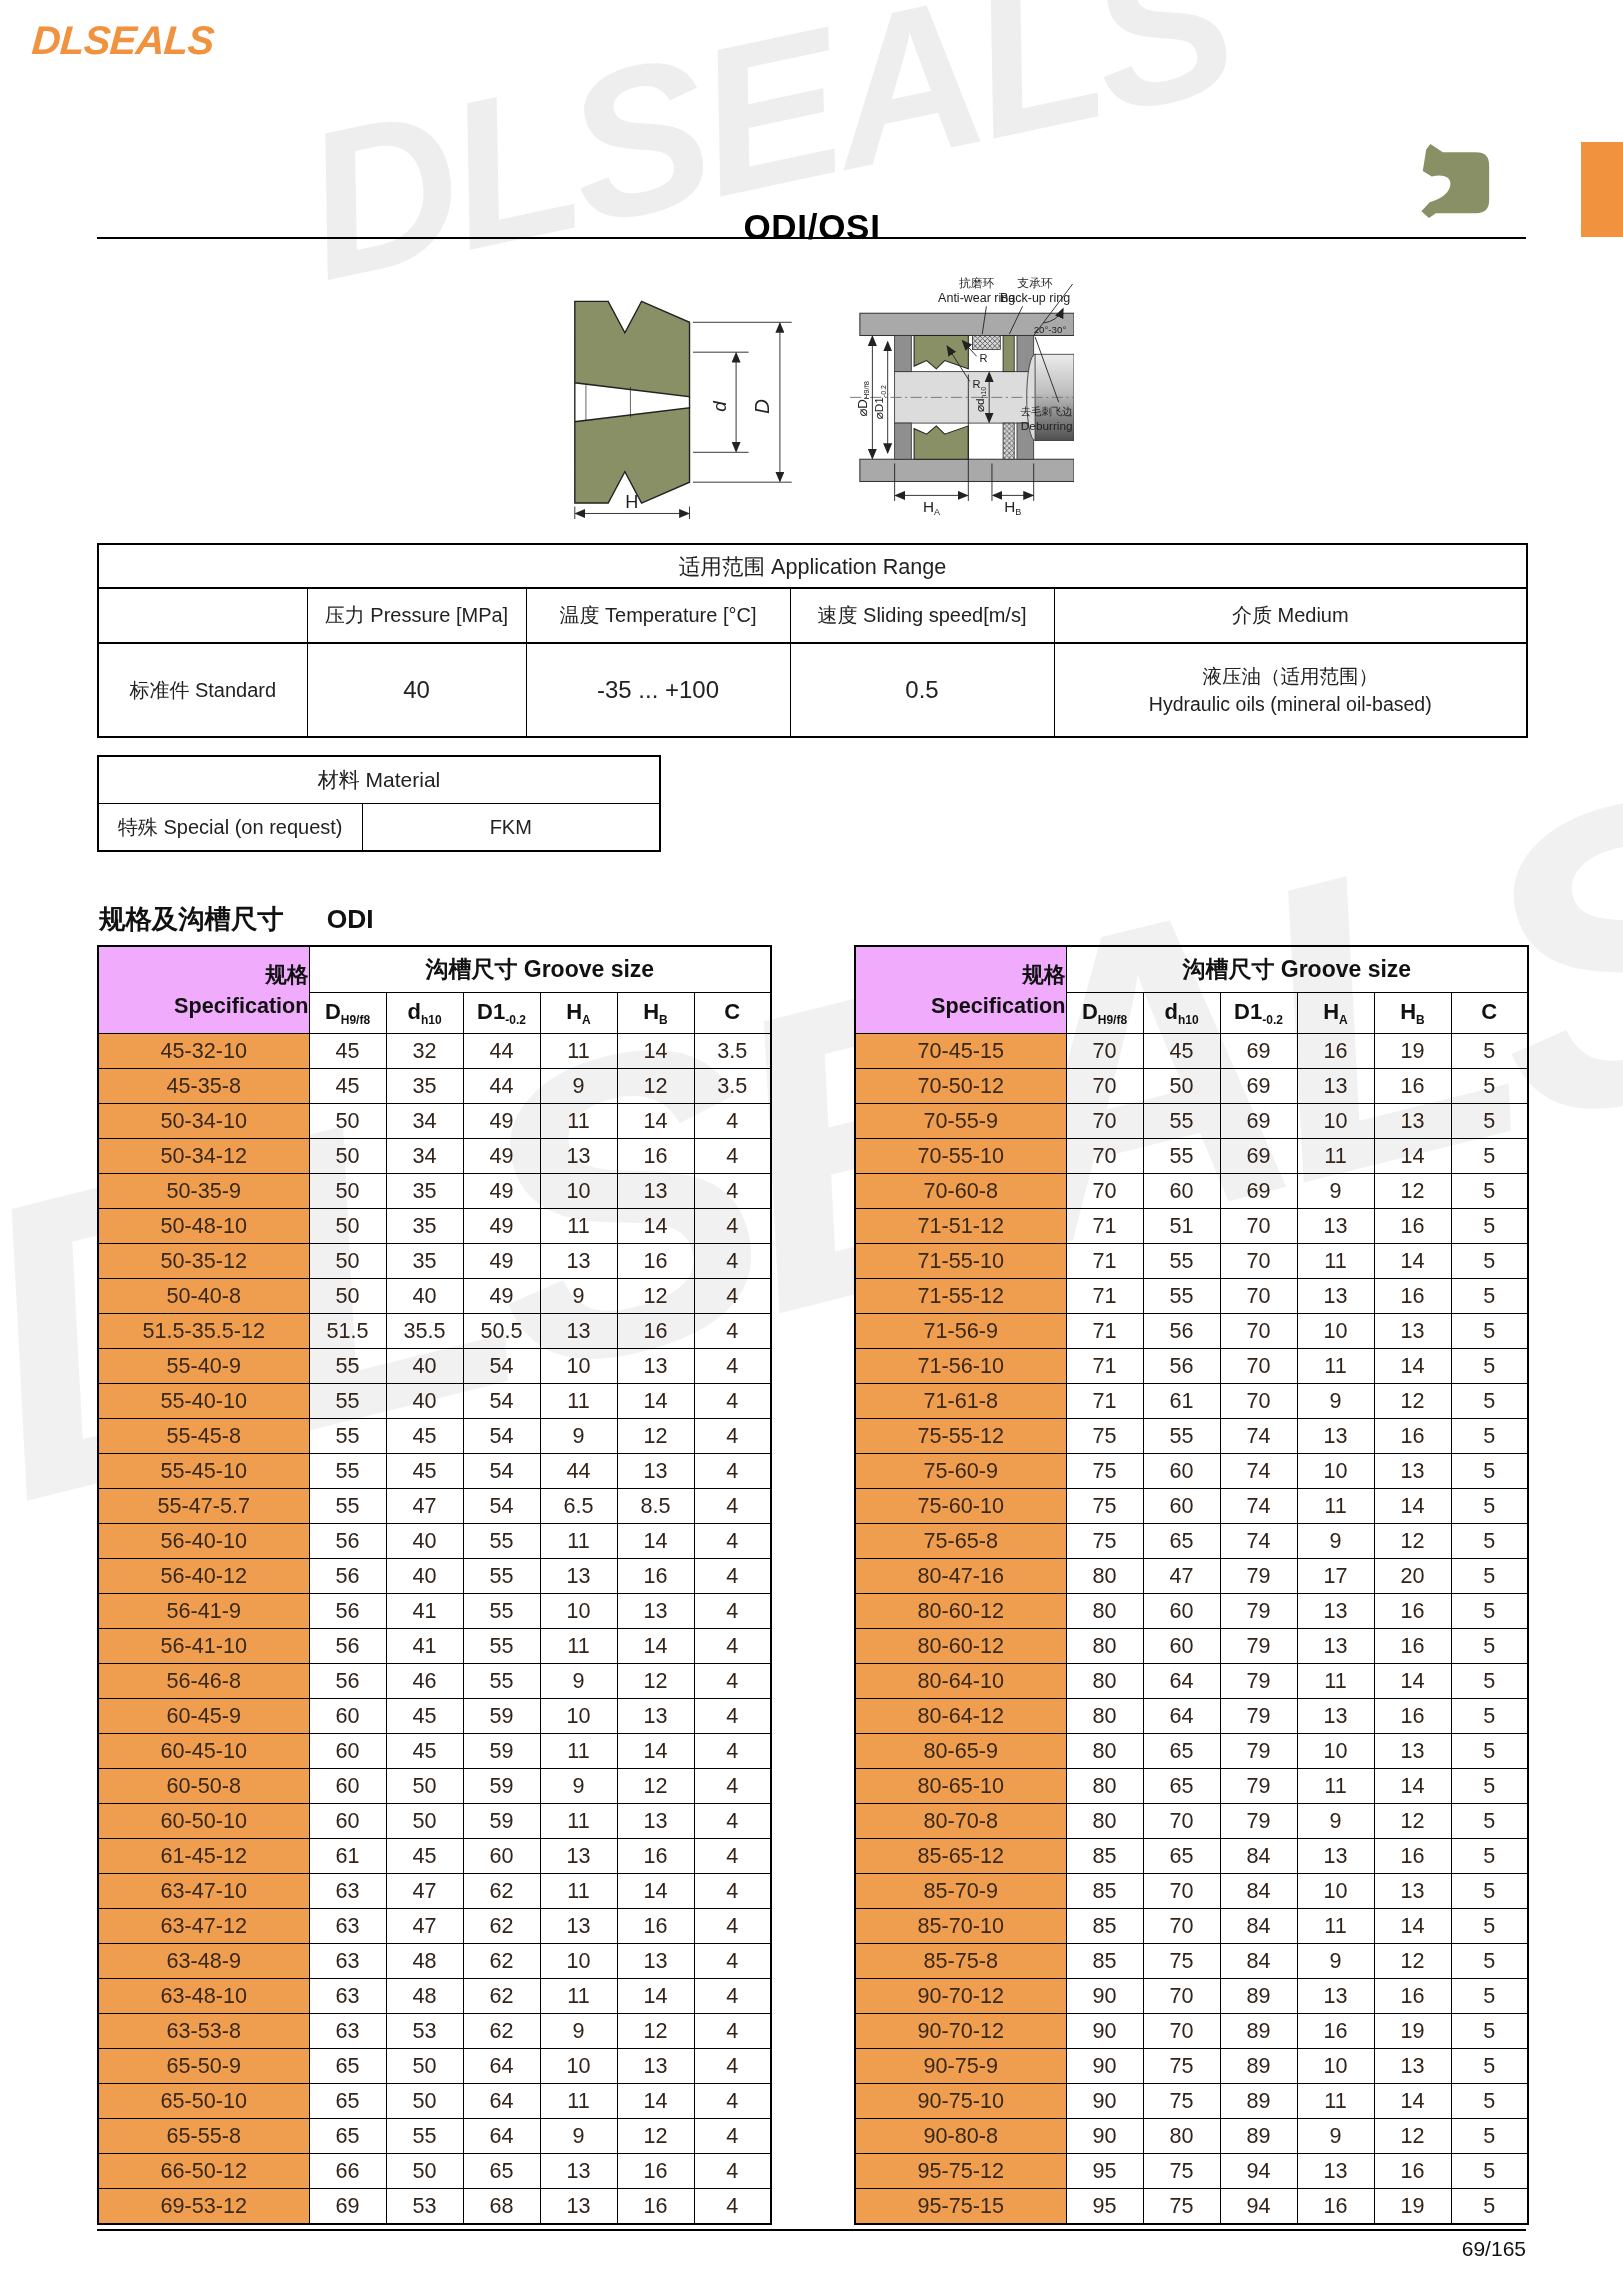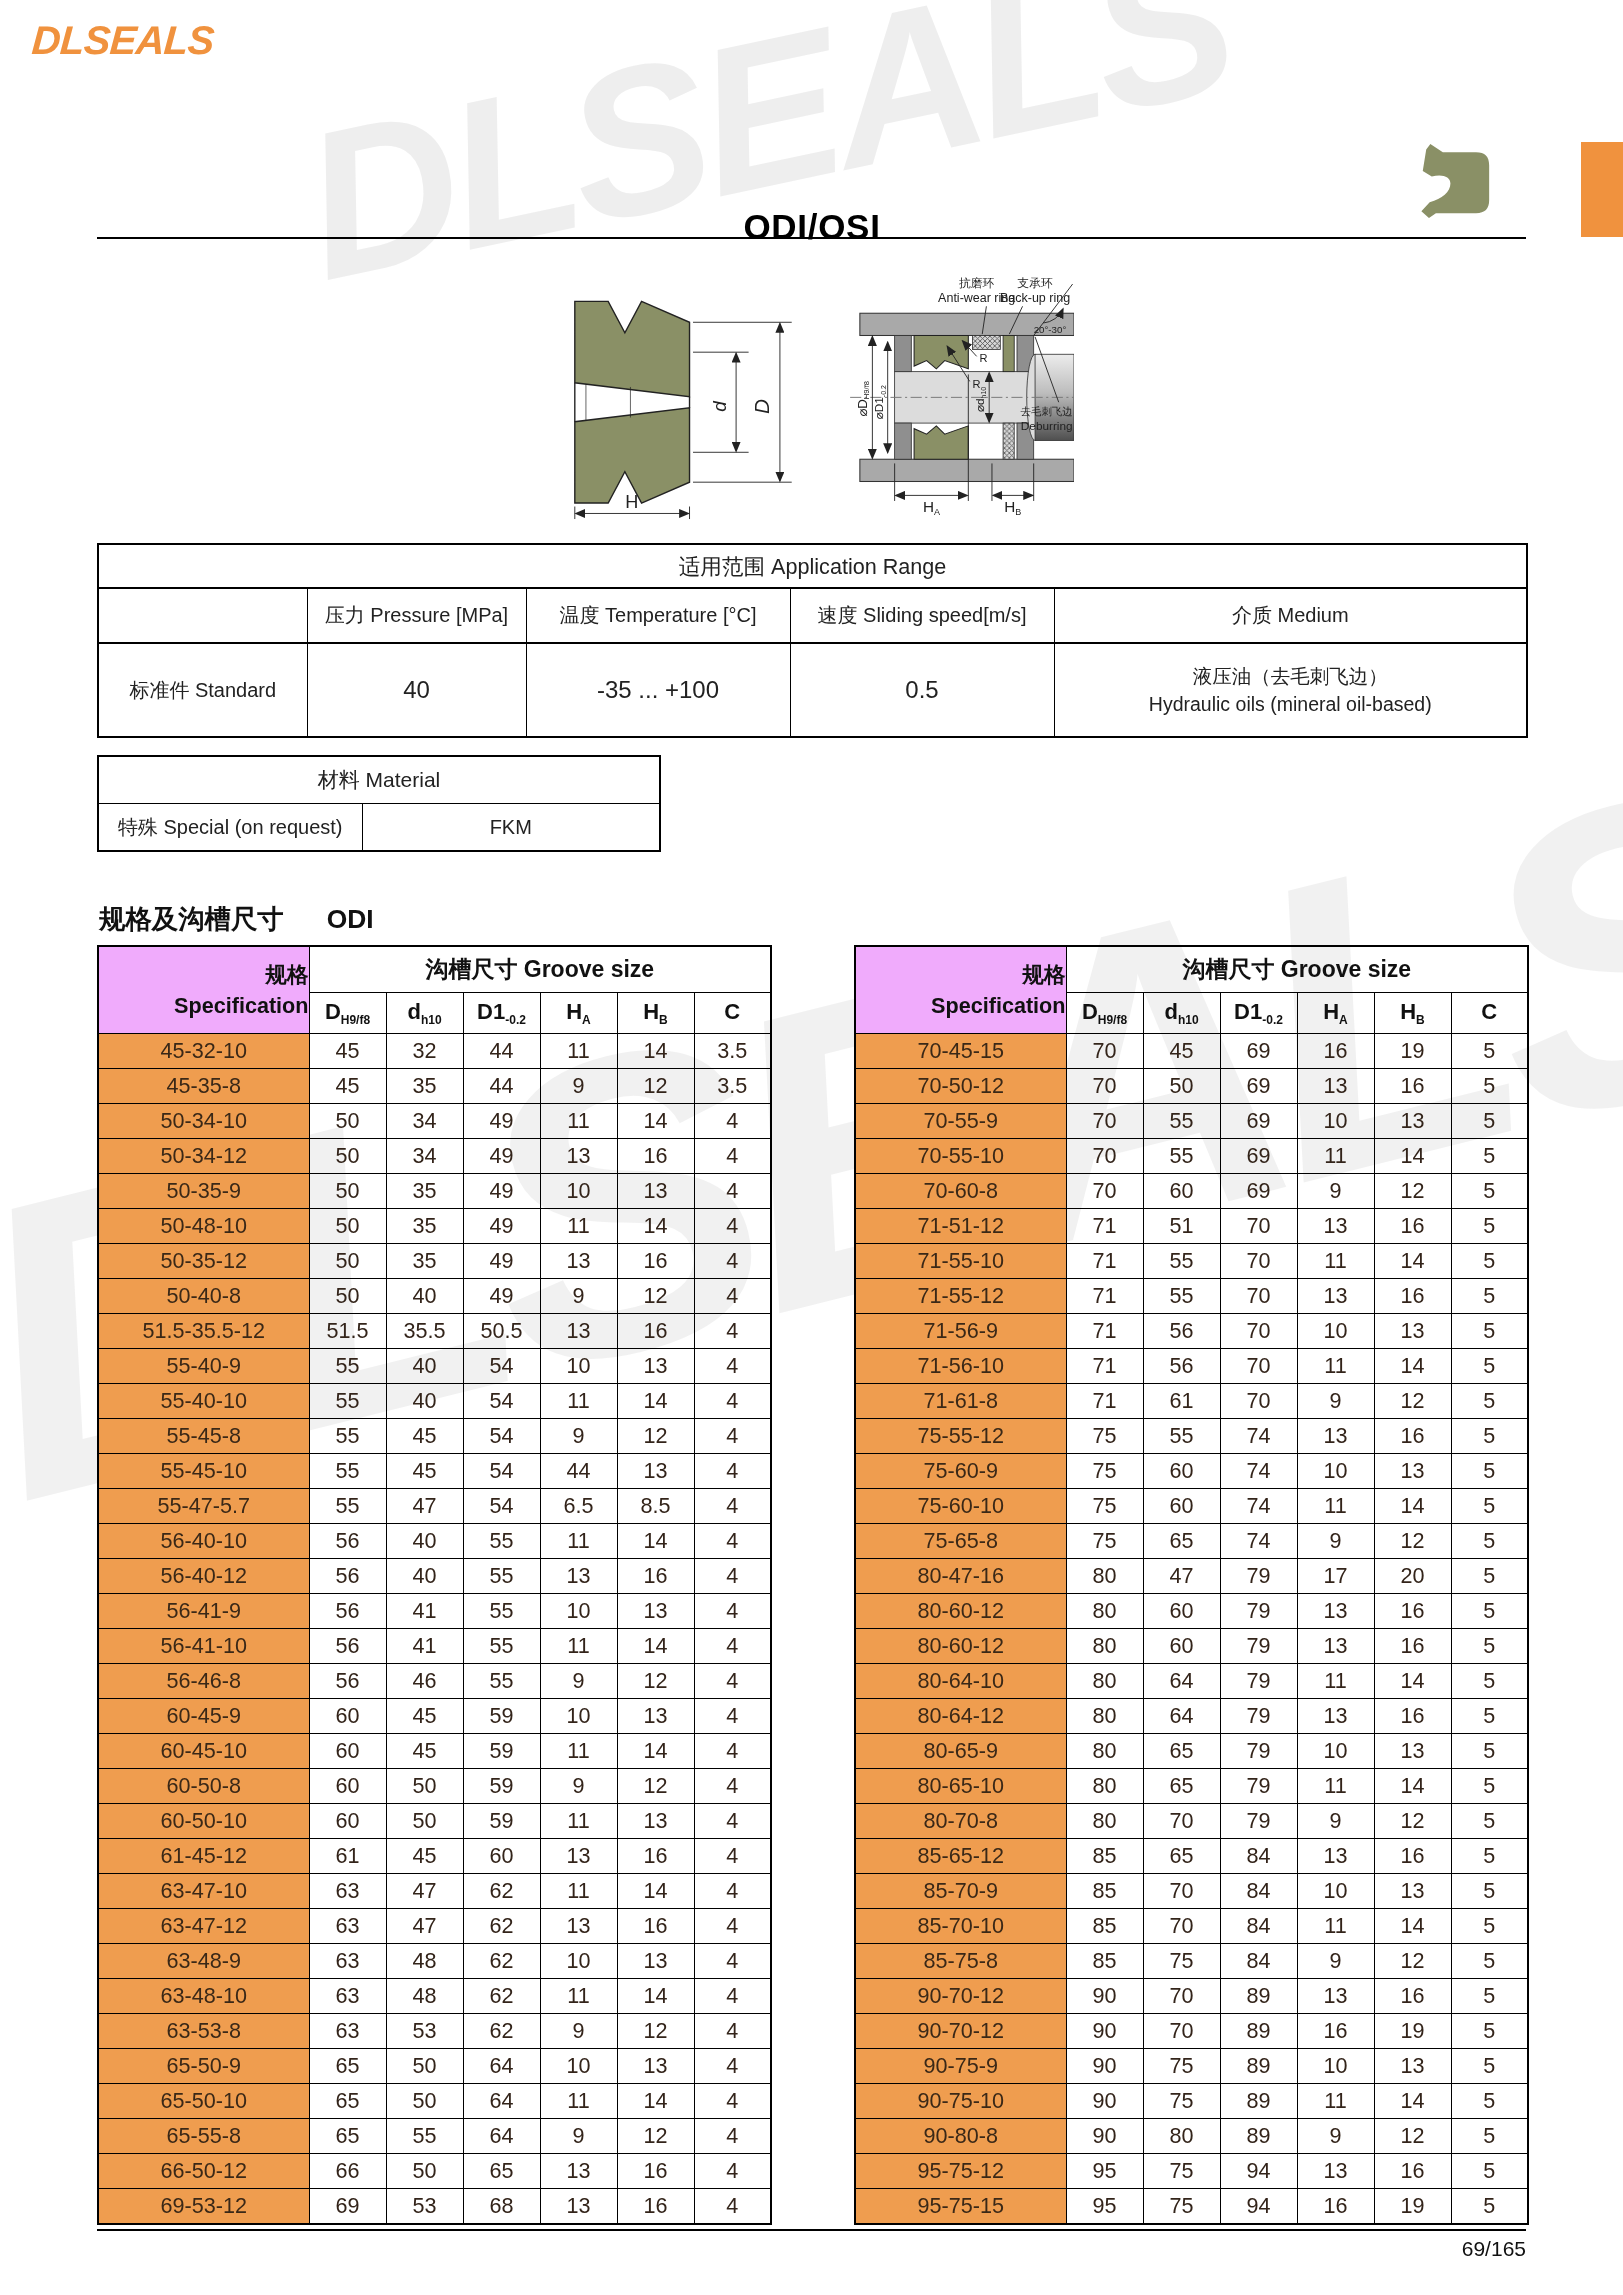--- a/index.html
+++ b/index.html
@@ -187,21 +187,21 @@
         <td class="ar-h">温度 Temperature [°C]</td>
         <td class="ar-h">速度 Sliding speed[m/s]</td>
         <td class="ar-h">介质 Medium</td>
       </tr>
       <tr>
         <td class="ar-v ar-label">标准件 Standard</td>
         <td class="ar-v">40</td>
         <td class="ar-v">-35 ... +100</td>
         <td class="ar-v">0.5</td>
         <td class="ar-v medium">
-          <div>液压油（去毛刺飞边）</div>
+          <div>液压油（适用范围）</div>
           <div>Hydraulic oils (mineral oil-based)</div>
         </td>
       </tr>
     </tbody>
       </table>
 
     <table class="mat">
       <colgroup>
           <col style="width:264px">
           <col style="width:298px">

